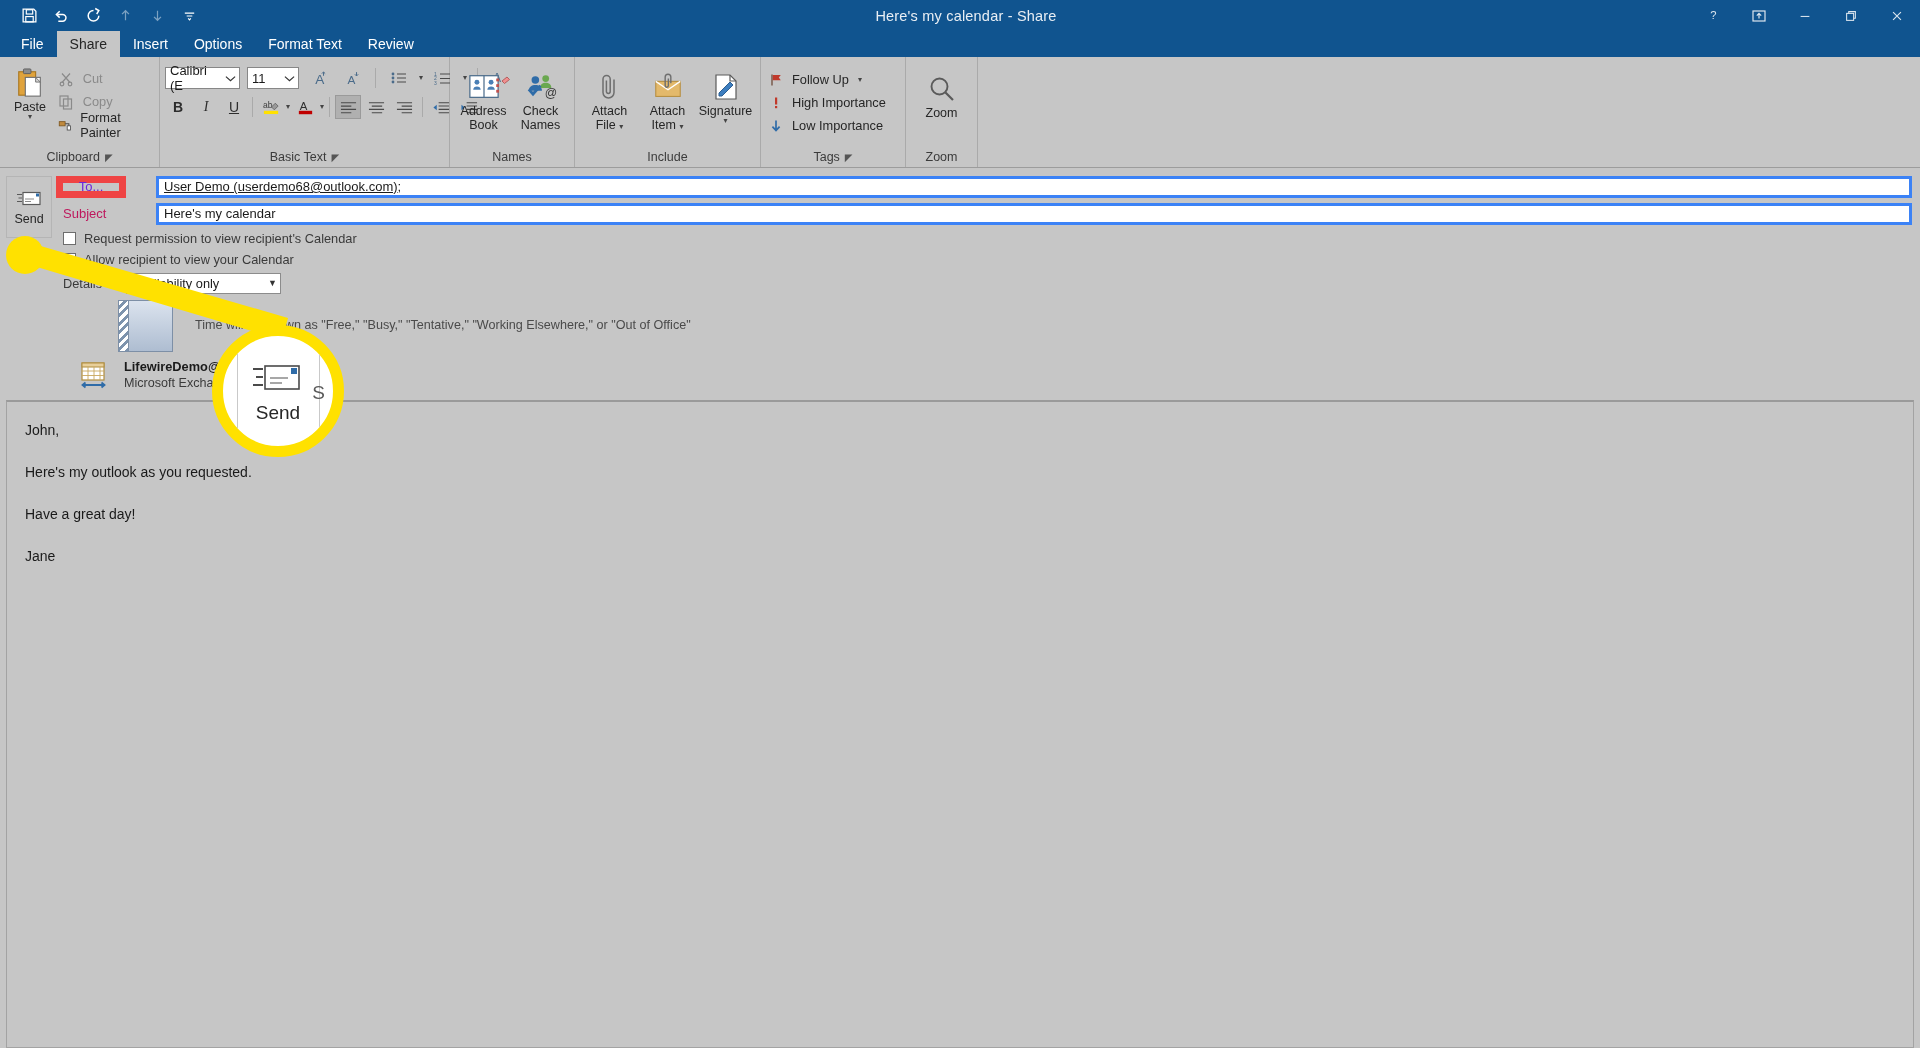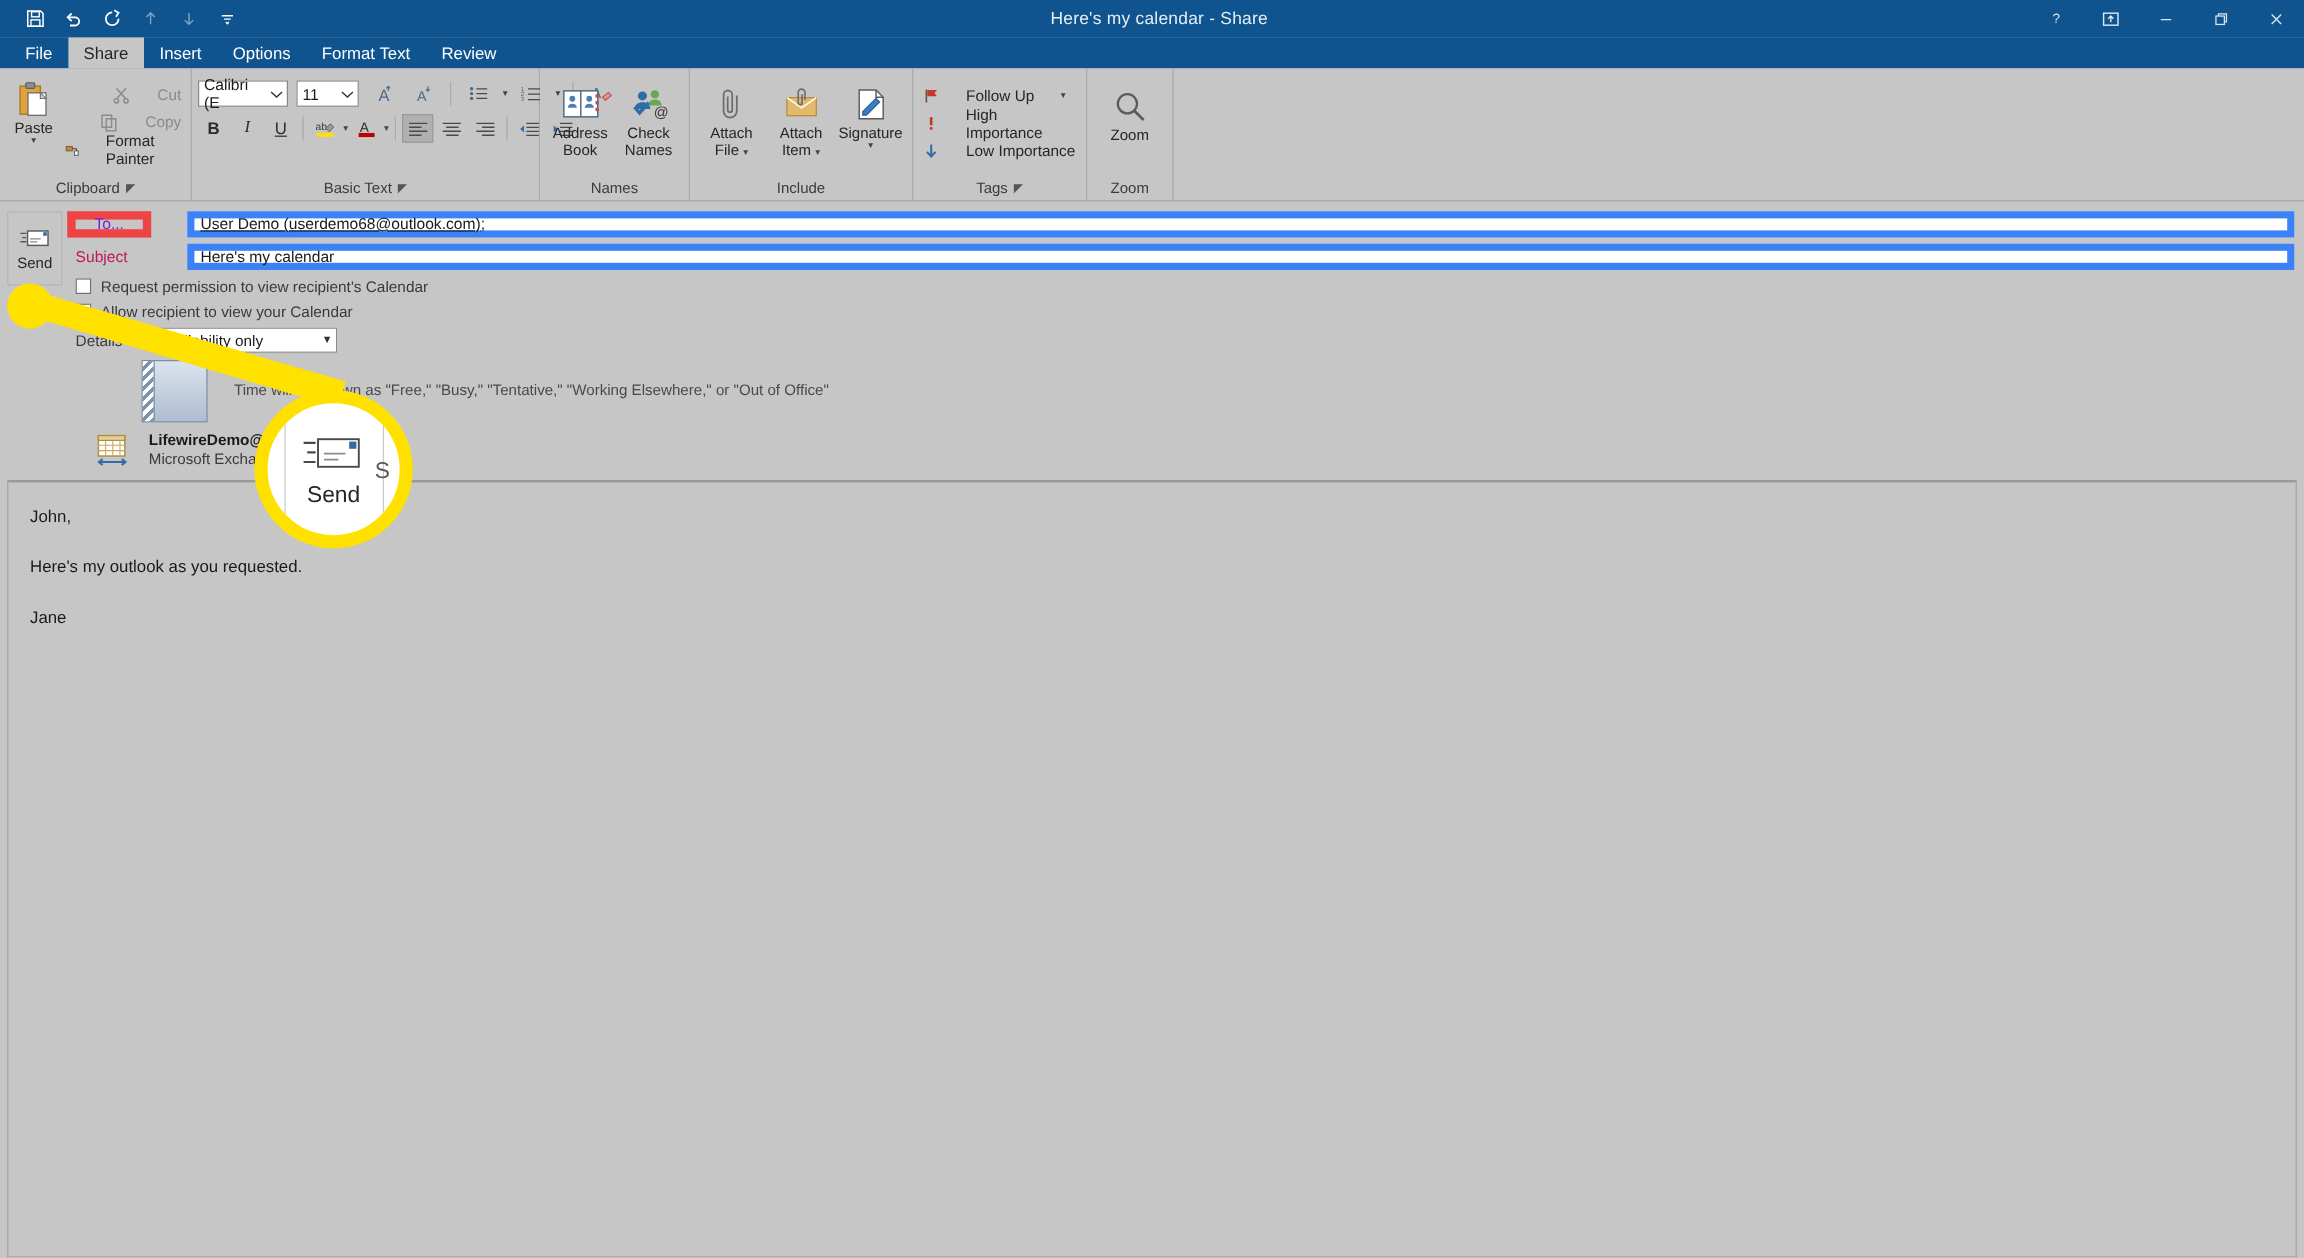--- a/index.html
+++ b/index.html
@@ -72,22 +72,22 @@
   .bigbtn {
     display: flex; flex-direction: column; align-items: center;
     width: 58px; padding-top: 4px; font-size: 12.5px; color: #262626;
     line-height: 1.15; text-align: center;
   }
   .bigbtn .ic { height: 34px; display: flex; align-items: center; justify-content: center; }
   .bigbtn .lbl2 { font-size: 12.5px; }
   .caret { font-size: 8px; color: #444; line-height: 6px; }
 
   .smallrow {
-    display: flex; align-items: center; gap: 22px;
-    font-size: 12.8px; color: #8a8a8a; height: 23px; padding: 0 3px; justify-content: flex-end;
+    display: flex; align-items: center; gap: 9px;
+    font-size: 12.8px; color: #8a8a8a; height: 23px; padding: 0 3px;
   }
   .smallrow.enabled { color: #262626; }
 
   .btnsq {
     width: 26px; height: 24px; display: flex; align-items: center; justify-content: center;
     color: #3c3c3c;
   }
   .btnsq.active { background: #b0b0b0; border: 1px solid #9a9a9a; }
   .sep-v { width: 1px; height: 20px; background: #aaa; margin: 0 3px; }
 
@@ -113,21 +113,21 @@
     font-size: 12.5px; color: #262626;
   }
   .fields { margin-left: 56px; margin-right: 8px; }
   .frow { display: flex; align-items: center; height: 25px; margin-bottom: 2px; }
   .tobtn {
     width: 70px; height: 22px; border: 7px solid #ef4444; background: #c6c6c6;
     font-size: 13px; color: #6d28d9; display: flex; align-items: center; justify-content: center;
   }
   .flabel { width: 70px; font-size: 13px; color: #be185d; padding-left: 7px; }
   .finput {
-    flex: 1; height: 22px; background: #ffffff; border: 6px solid #3b82f6;
+    flex: 1; height: 22px; background: #ffffff; border: 3px solid #3b82f6;
     display: flex; align-items: center; padding: 0 5px; font-size: 13px; color: #1a1a1a;
   }
   .recip { text-decoration: underline; color: #1a1a1a; }
 
   .chkrow { display: flex; align-items: center; height: 21px; padding-left: 7px; }
   .chkbox {
     width: 13px; height: 13px; background: #fff; border: 1px solid #6d6d6d;
     display: flex; align-items: center; justify-content: center;
     font-size: 11px; color: #1a1a1a; margin-right: 8px;
   }
@@ -640,20 +640,21 @@
     <div class="attachtext">
       <div class="attachtitle">LifewireDemo@o</div>
       <div class="attachsub">Microsoft Exchan</div>
     </div>
   </div>
 </div>
 
 <div class="bodyarea">
   <div class="bodyline">John,</div>
   <div class="bodyline">Here's my outlook as you requested.</div>
+  <div class="bodyline">Have a great day!</div>
   <div class="bodyline">Jane</div>
 </div>
 
 <div class="callout-dot"></div>
 <svg class="callout-beam" viewBox="0 0 270 110">
   <polygon points="0,0 0,22 262,100 268,78" fill="#ffe100"></polygon>
 </svg>
 <div class="callout-circle">
   <div class="callout-sidebars" style="left:14px"></div>
   <div class="callout-sidebars" style="left:96px"></div>

